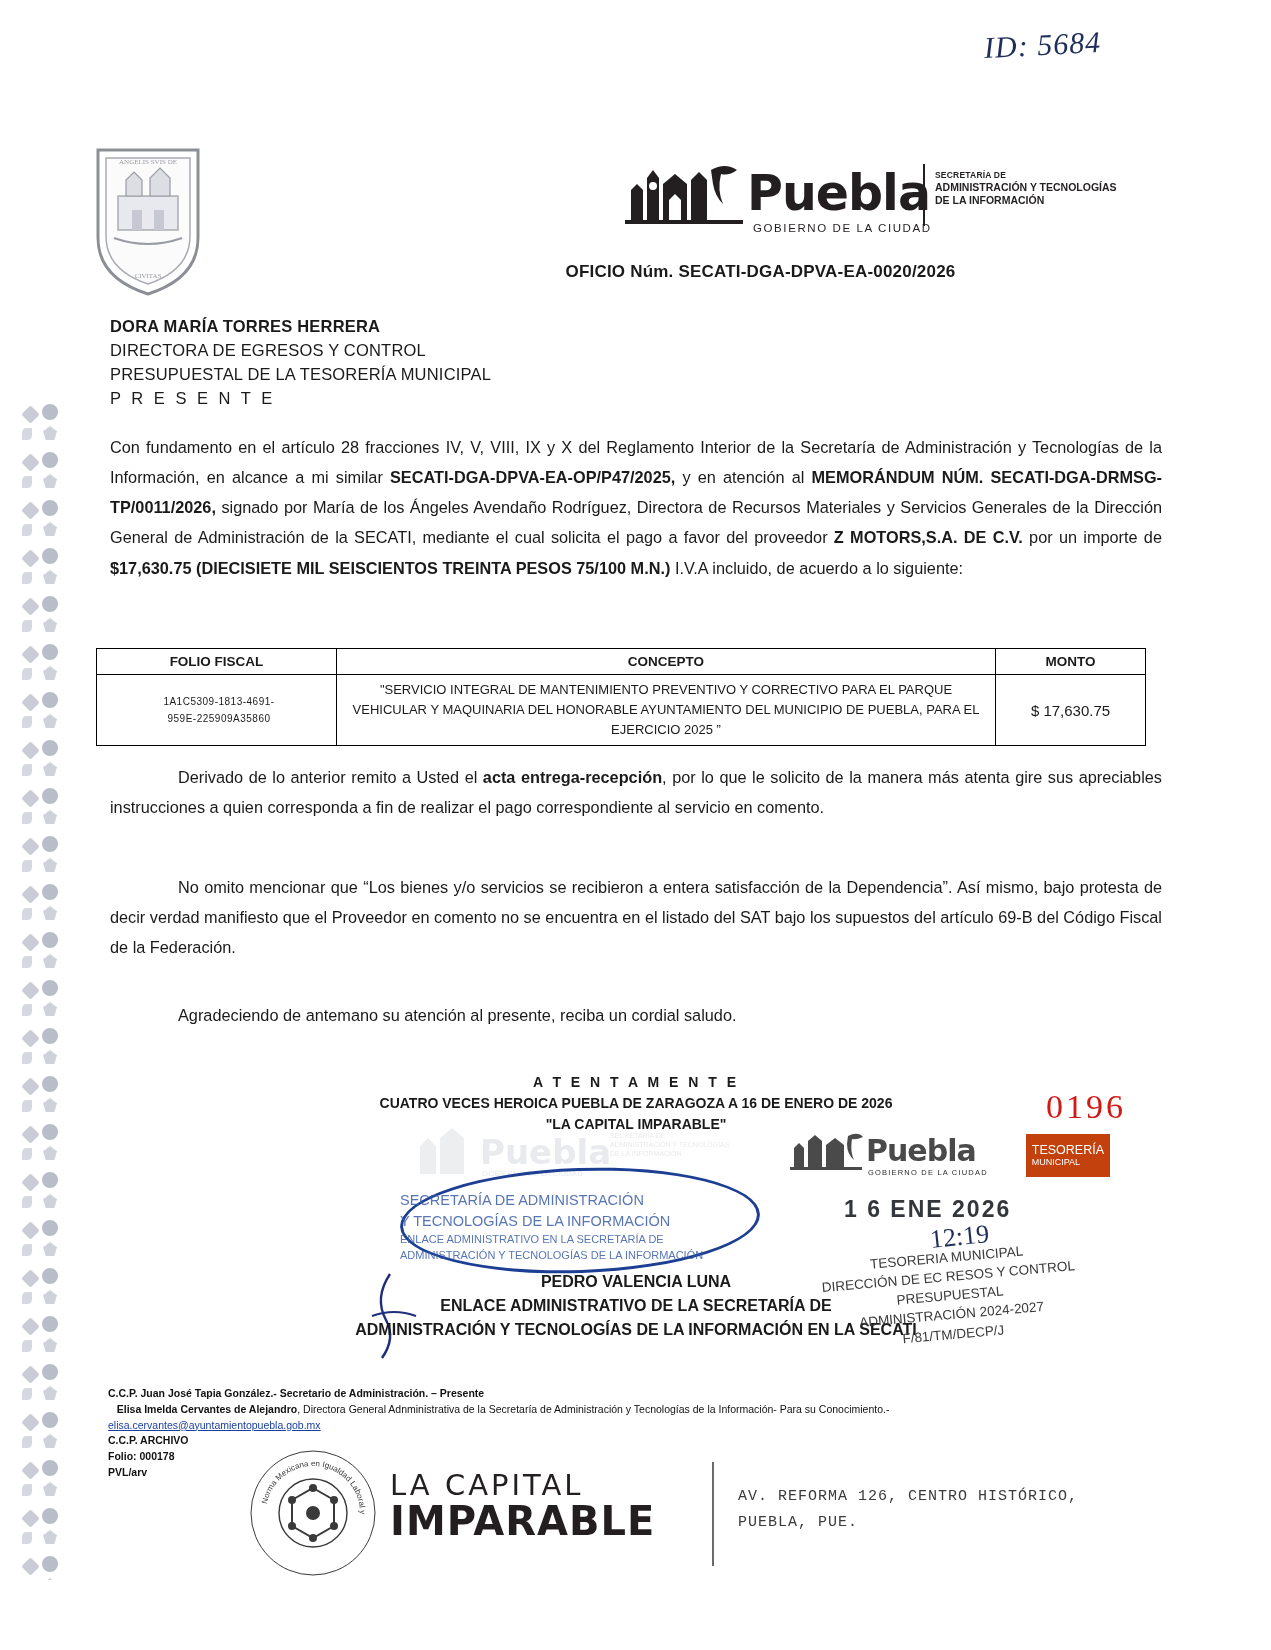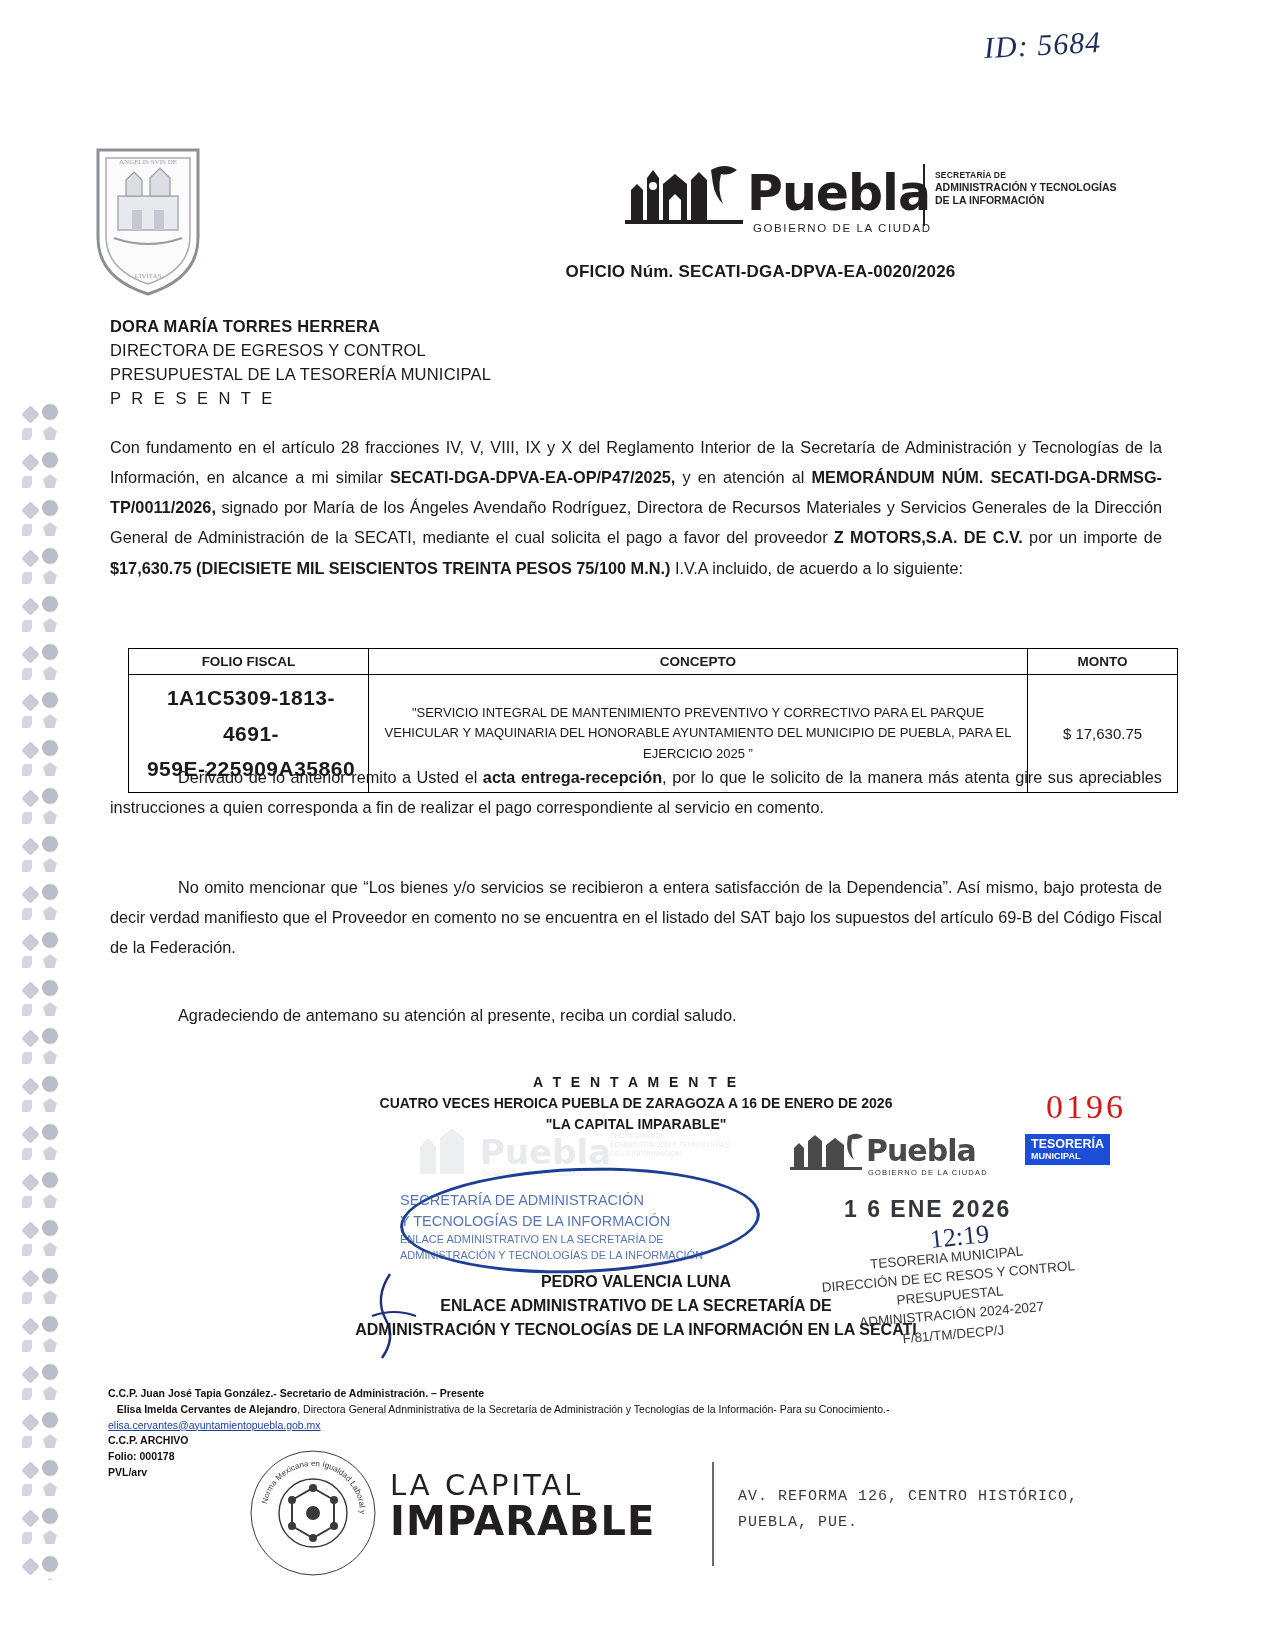--- a/index.html
+++ b/index.html
@@ -164,34 +164,34 @@
     width: 1052px;
     font-size: 16.3px;
     line-height: 1.85;
     text-align: justify;
   }
   .body-text b { font-weight: 700; }
 
   
   .fiscal-table {
     position: absolute;
-    left: 128px;
+    left: 96px;
     top: 648px;
     width: 1050px;
     border-collapse: collapse;
     font-size: 13px;
   }
   .fiscal-table th, .fiscal-table td {
     border: 1px solid #000;
     padding: 5px 6px;
     text-align: center;
     vertical-align: middle;
   }
   .fiscal-table th { font-weight: 700; font-size: 13.5px; }
-  .fiscal-table td.folio { font-weight: 700; font-size: 21px; line-height: 1.7; letter-spacing: .5px; width: 240px; padding-left: 11px;}
+  .fiscal-table td.folio { font-weight: 400; font-size: 10px; line-height: 1.7; letter-spacing: .5px; width: 240px; padding-left: 11px;}
   .fiscal-table td.concepto { font-size: 13px; line-height: 1.55; }
   .fiscal-table td.monto { width: 150px; font-size: 15px; }
 
   .para {
     position: absolute;
     left: 110px;
     width: 1052px;
     font-size: 16.3px;
     line-height: 1.85;
     text-align: justify;
@@ -294,25 +294,25 @@
     font-size: 30px;
     font-weight: 700;
     color: #2b2b2b;
     letter-spacing: -1px;
     margin-left: 2px;
   }
   .ts-sub { font-size: 7.5px; letter-spacing: 1.2px; margin-left: 78px; margin-top:-2px;}
   .ts-badge {
     position: absolute;
     right: 0; top: 4px;
-    background: #1d4ed8;
+    background: #c2410c;
     color: #fff;
     font-size: 12.5px;
-    font-weight: 700;
-    padding: 3px 6px;
+    font-weight: 400;
+    padding: 9px 6px;
     line-height: 1.15;
   }
   .ts-badge .b2 { font-size: 9px; display:block; }
   .ts-date {
     position: absolute;
     left: 54px; top: 66px;
     font-size: 23px;
     font-weight: 700;
     letter-spacing: 2px;
     color: #33363b;

